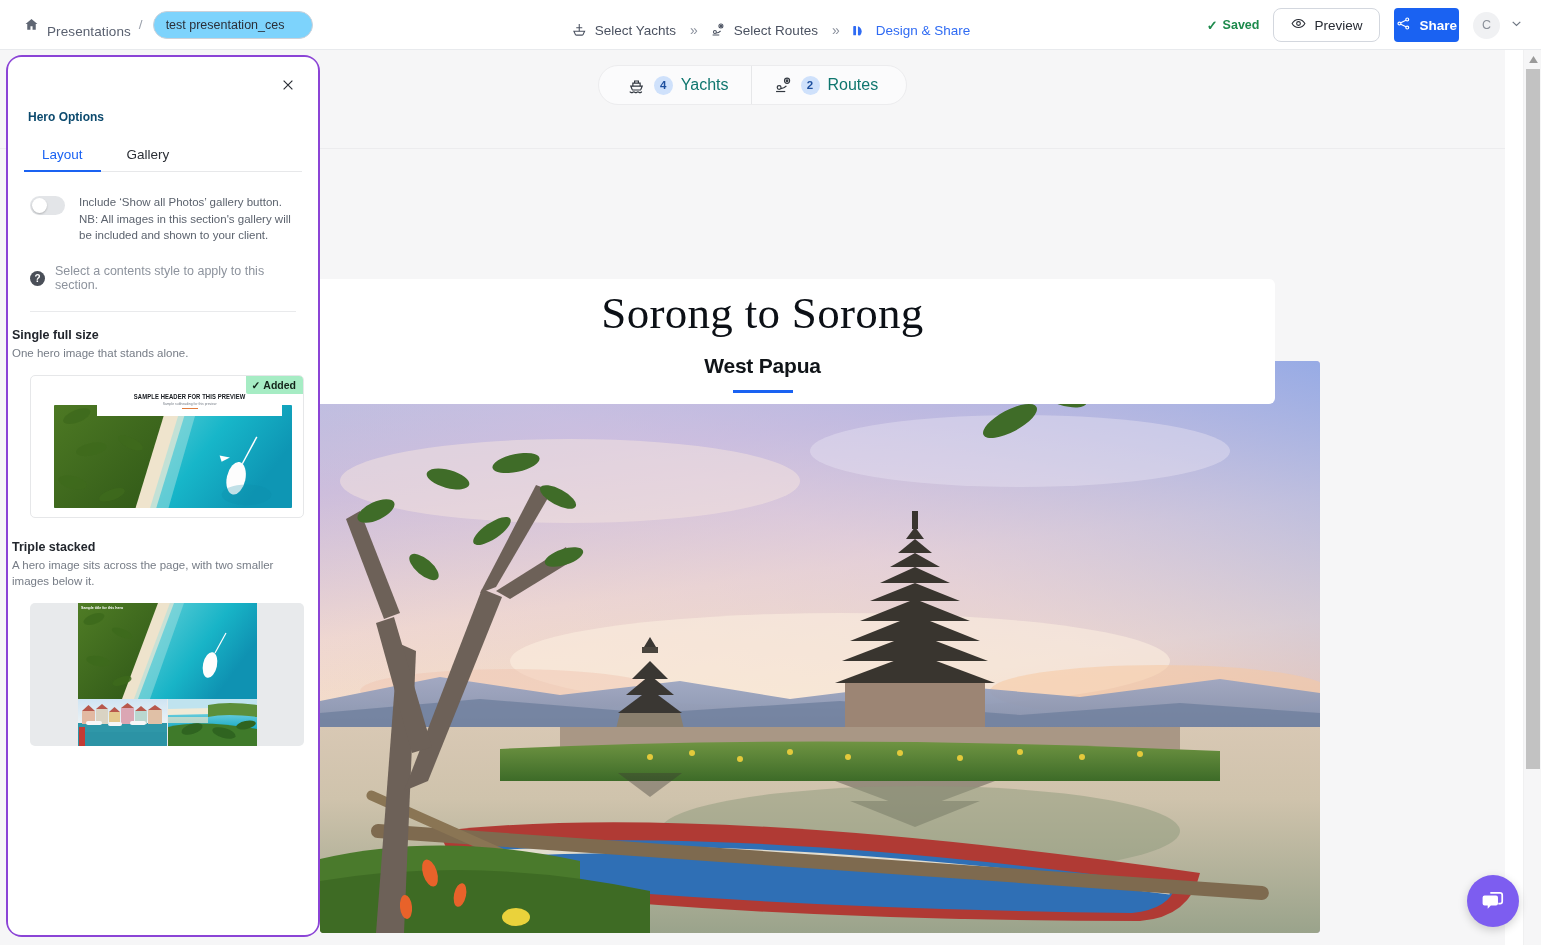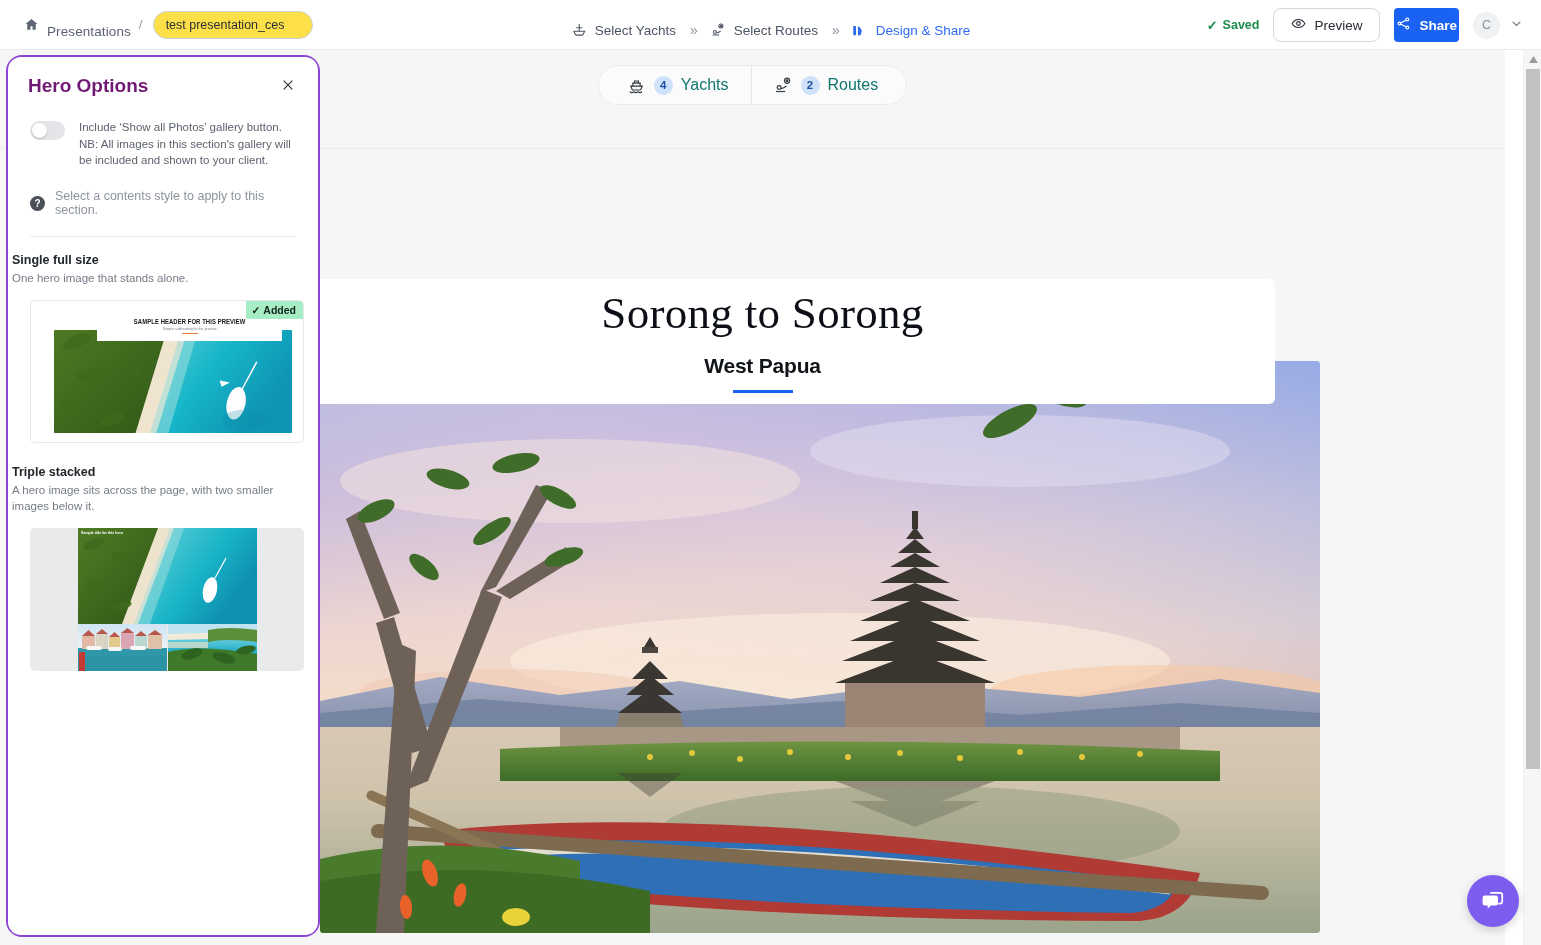--- a/index.html
+++ b/index.html
@@ -31,21 +31,21 @@
   }
   .bc-sep { font-size: 13.5px; color: #9aa0ab; }
   .title-input {
     margin-left: 2px;
     width: 160px; height: 28px;
     border: 1px solid #ccd1d9;
     border-radius: 14px;
     padding: 0 12px;
     font-size: 12.5px; color: #2b2f38;
     font-family: "Liberation Sans", sans-serif;
-    background: #fde047;
+    background: #7dd3fc;
     outline: none;
   }
 
   .steps {
     position: absolute; left: 50%; transform: translateX(-50%);
     display: flex; align-items: center; gap: 13px;
     top: 0; height: 60px;
   }
   .step { display: flex; align-items: center; gap: 8px; cursor: pointer; }
   .step-label { font-size: 13.5px; color: #4b5261; white-space: nowrap; }
@@ -204,21 +204,21 @@
     background: #ffffff;
     border-radius: 13px;
     z-index: 51;
     overflow: hidden;
   }
   .panel-head {
     position: relative;
     padding: 18px 20px 0 20px;
     display: flex; align-items: flex-start; justify-content: space-between;
   }
-  .panel-title { font-size: 19px; font-weight: 700; color: #701a75; }
+  .panel-title { font-size: 12px; font-weight: 700; color: #0c4a6e; margin-top: 35px; }
   .close-x {
     width: 20px; height: 20px; cursor: pointer; color: #2b2f36;
     display: flex; align-items: center; justify-content: center;
     font-size: 17px; line-height: 1;
   }
   .tabs {
     margin: 16px 16px 0 16px;
     display: flex; gap: 8px;
     border-bottom: 1px solid #e7e8ea;
   }
@@ -598,20 +598,24 @@
 
   <div class="panel-head">
     <div class="panel-title">Hero Options</div>
     <div class="close-x">
       <svg width="14" height="14" viewBox="0 0 24 24" stroke="currentColor" stroke-width="2" fill="none">
         <path d="M4.5 4.5 19.5 19.5M19.5 4.5 4.5 19.5"></path>
       </svg>
     </div>
   </div>
 
+  <div class="tabs">
+    <div class="tab active">Layout</div>
+    <div class="tab">Gallery</div>
+  </div>
 
   <div class="toggle-row">
     <div class="switch">
       <div class="knob"></div>
     </div>
     <div class="toggle-text">Include ‘Show all Photos’ gallery button. NB: All images in this section's gallery will be included and shown to your client.</div>
   </div>
 
   <div class="hint-row">
     <div class="q-icon">?</div>

